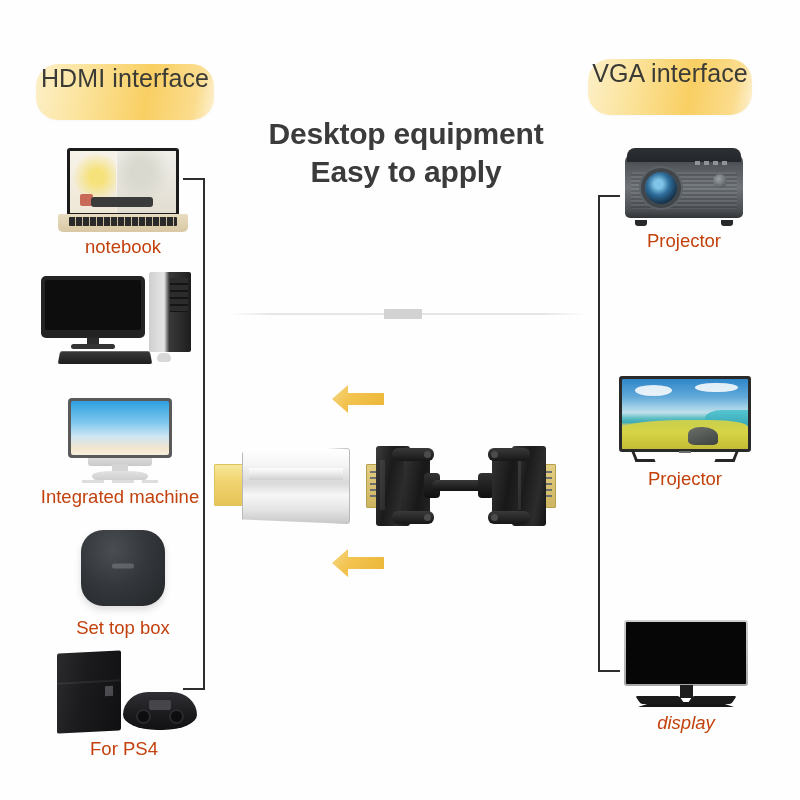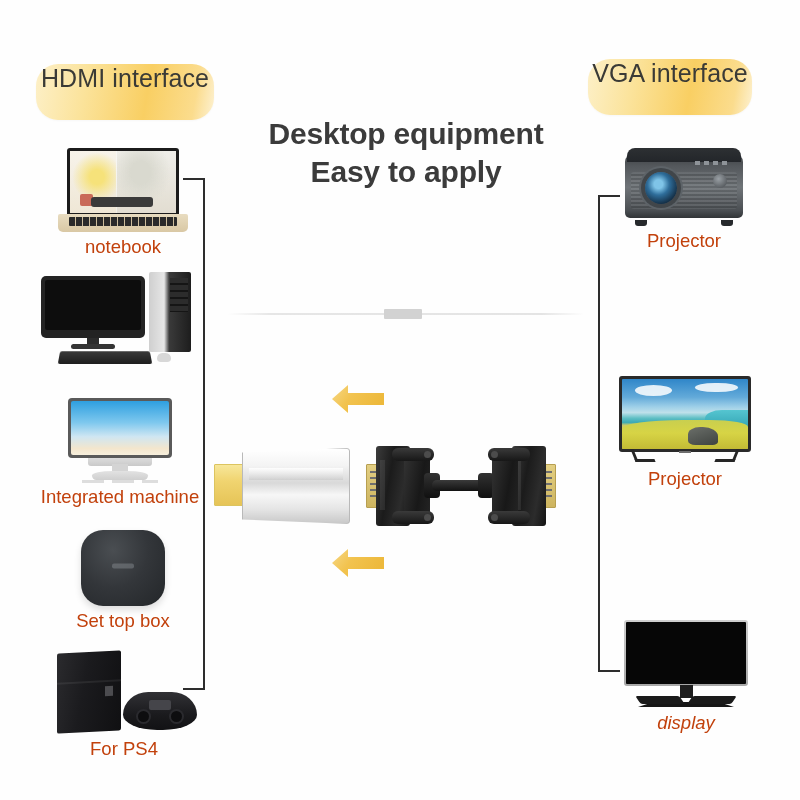--- a/index.html
+++ b/index.html
@@ -121,21 +121,21 @@
     color: #c2410c;
     white-space: nowrap;
     text-align: center;
     margin-top: 4px;
   }
 
   
   #dev-notebook   { left: 48px;  top: 148px; width: 150px; }
   #dev-desktop    { left: 36px;  top: 272px; width: 160px; gap: 48px; }
   #dev-aio        { left: 30px;  top: 398px; width: 180px; }
-  #dev-settop     { left: 48px;  top: 530px; width: 150px; }
+  #dev-settop     { left: 48px;  top: 530px; width: 150px; gap: 7px; }
   #dev-ps4        { left: 44px;  top: 648px; width: 160px; }
 
   
   #dev-projector  { left: 604px; top: 148px; width: 160px; }
   #dev-television { left: 600px; top: 376px; width: 170px; }
   #dev-display    { left: 606px; top: 620px; width: 160px; font-style: italic; }
 
   
   .nb { position: relative; width: 130px; height: 84px; }
   .nb-lid {

